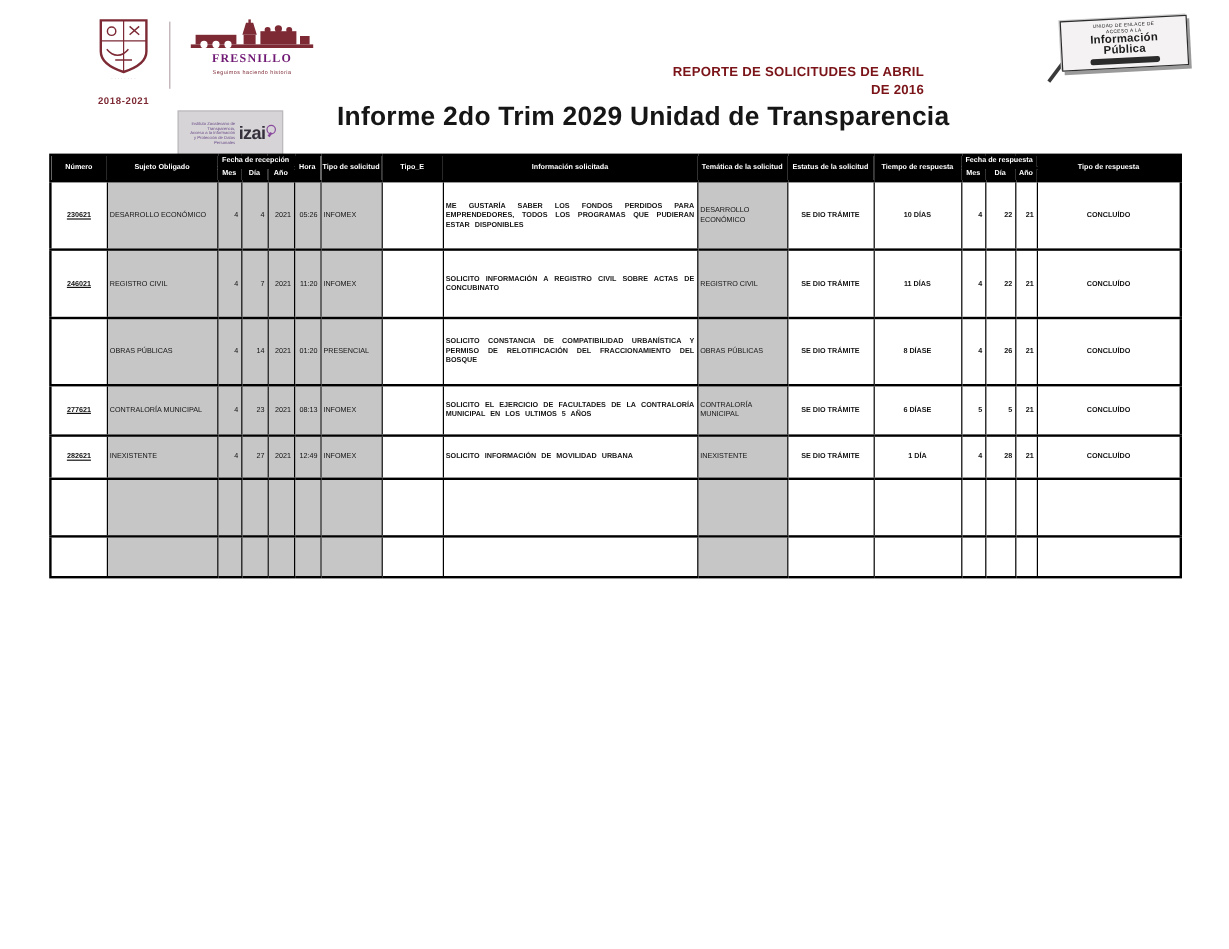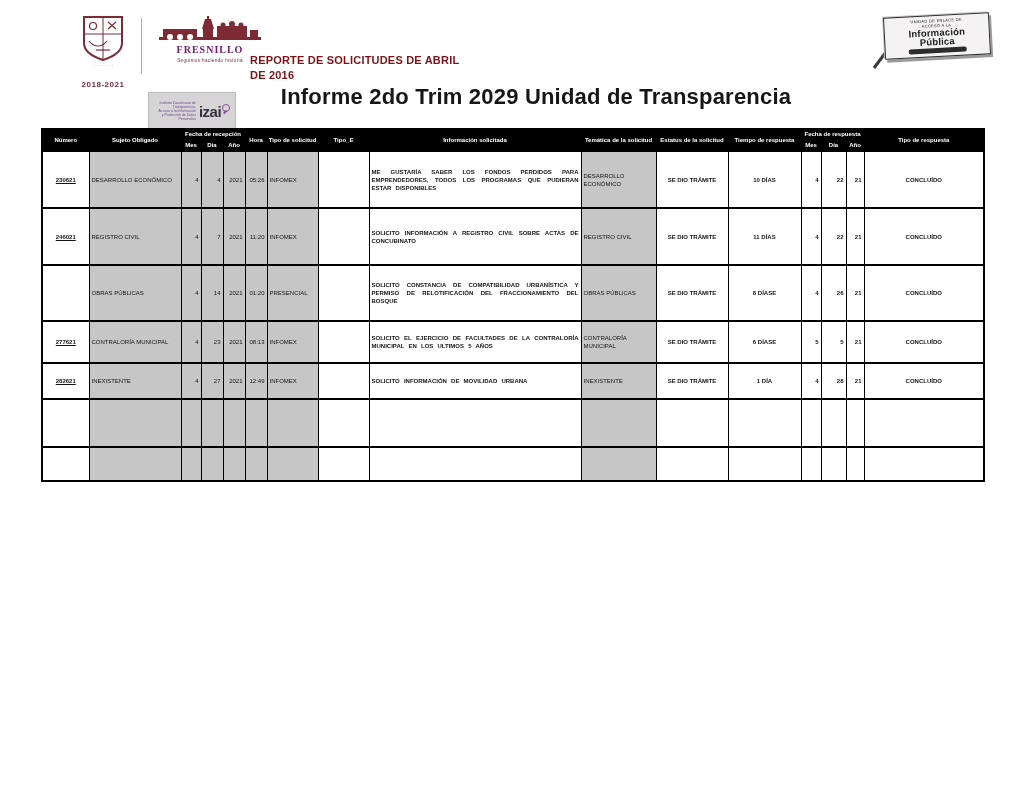--- a/index.html
+++ b/index.html
@@ -19,21 +19,21 @@
   #fresnillo .name{font-family:"Liberation Serif",serif;font-size:10px;font-weight:bold;color:#701a75;letter-spacing:1px;line-height:14px;}
   #fresnillo .tag{font-size:4.5px;color:#7d2a35;letter-spacing:.4px;margin-top:1px;}
 
   #izai{left:148px;top:92px;width:88px;height:38px;background:#d6d4d6;border:1px solid #bdbabd;
         display:flex;align-items:center;justify-content:center;gap:3px;padding:16px 2px;box-sizing:border-box;}
   #izai .lines{font-size:3.5px;line-height:4.2px;color:#6b4b8a;text-align:right;width:42px;}
   #izai .mark{font-size:15px;font-weight:bold;color:#35303c;line-height:15px;letter-spacing:-.5px;display:flex;align-items:center;}
   #izai .lens{width:6px;height:6px;border:1.6px solid #8a4a9e;border-radius:50%;display:inline-block;position:relative;margin-left:1px;top:-3px;}
   #izai .lens:after{content:"";position:absolute;left:1px;top:5px;width:1.6px;height:4px;background:#8a4a9e;transform:rotate(35deg);}
 
-  #subtitle{left:250px;top:53px;width:520px;text-align:left;color:#7a1418;font-weight:bold;font-size:11px;line-height:15px;letter-spacing:.2px;}
+  #subtitle{left:250px;top:53px;width:520px;text-align:right;color:#7a1418;font-weight:bold;font-size:11px;line-height:15px;letter-spacing:.2px;}
   #main-title{left:162px;top:84px;width:748px;text-align:center;color:#161616;font-weight:bold;font-size:22px;letter-spacing:.2px;}
 
   
   #stamp{left:884px;top:15px;width:106px;height:42px;transform:rotate(-3deg);
          background:#f4f2f2;border:1.5px solid #2b2b2b;box-shadow:2px 3px 0 #9a9a9a, -1px -1px 0 #c9c9c9;
          display:flex;flex-direction:column;align-items:center;justify-content:center;padding:2px 2px;box-sizing:border-box;}
   #stamp .l1{font-size:4px;letter-spacing:.3px;color:#222;line-height:4.6px;text-align:center;}
   #stamp .big{font-size:9.5px;font-weight:bold;color:#1c1c1c;line-height:9px;letter-spacing:.2px;}
   #stamp .bar{margin-top:1.5px;background:#2b2b2b;border-radius:2px;width:58px;height:5px;}
   #stamp-lupa{left:872px;top:30px;width:40px;height:40px;}

